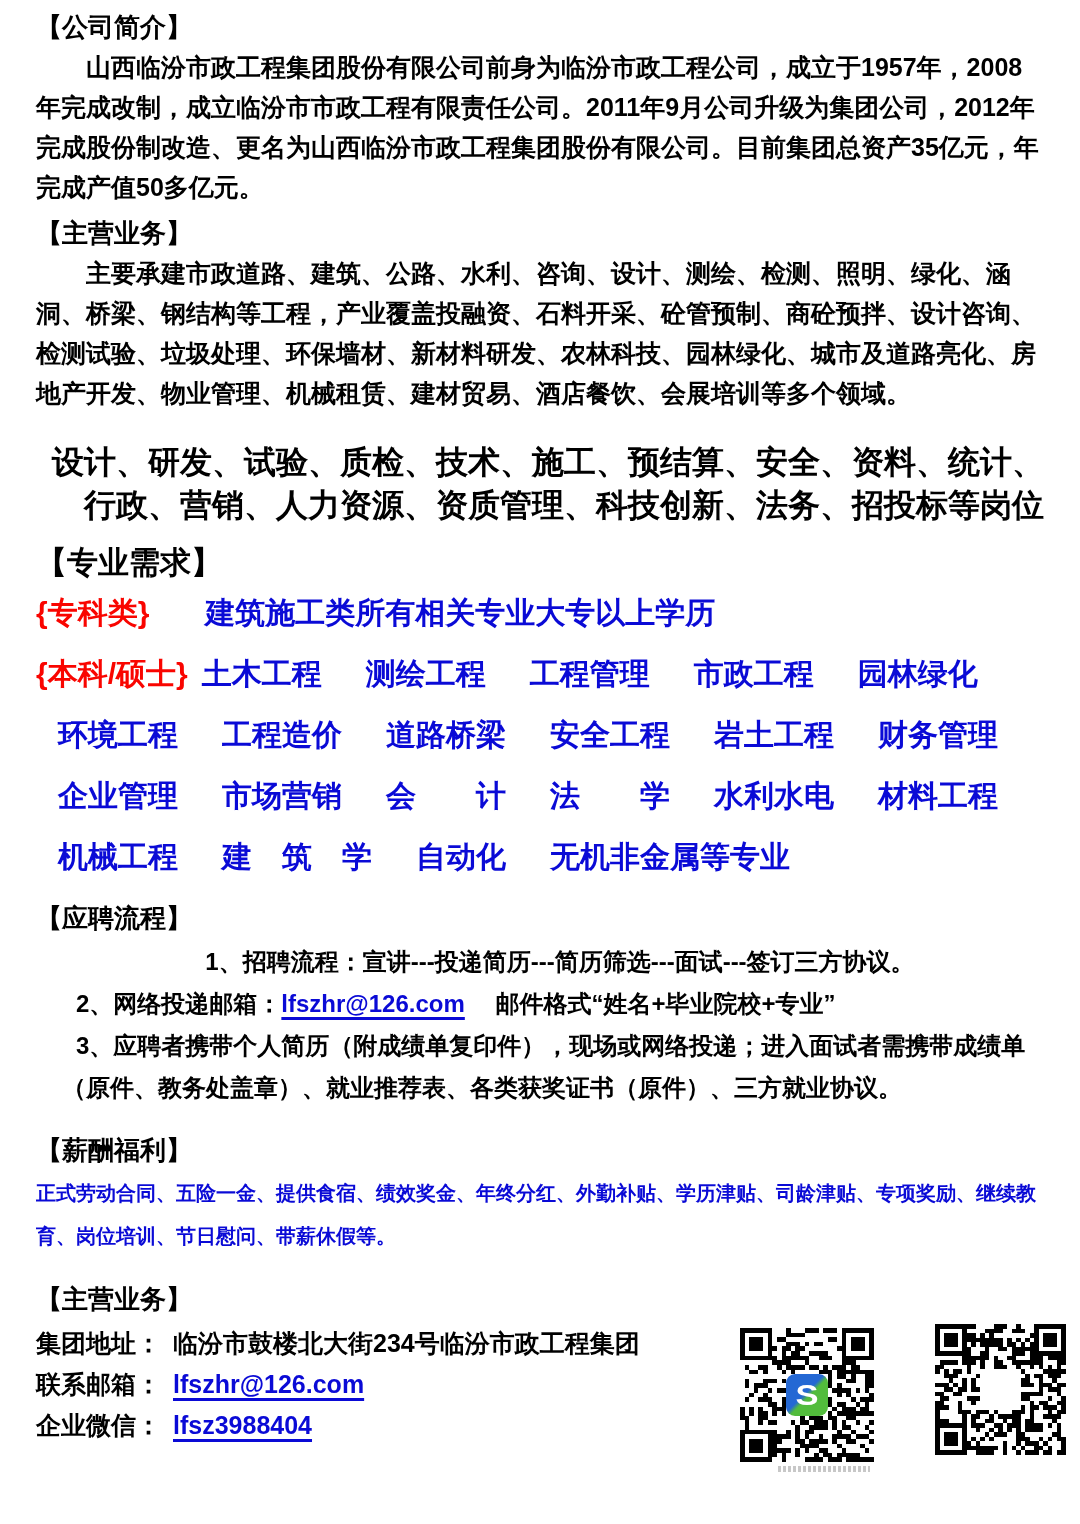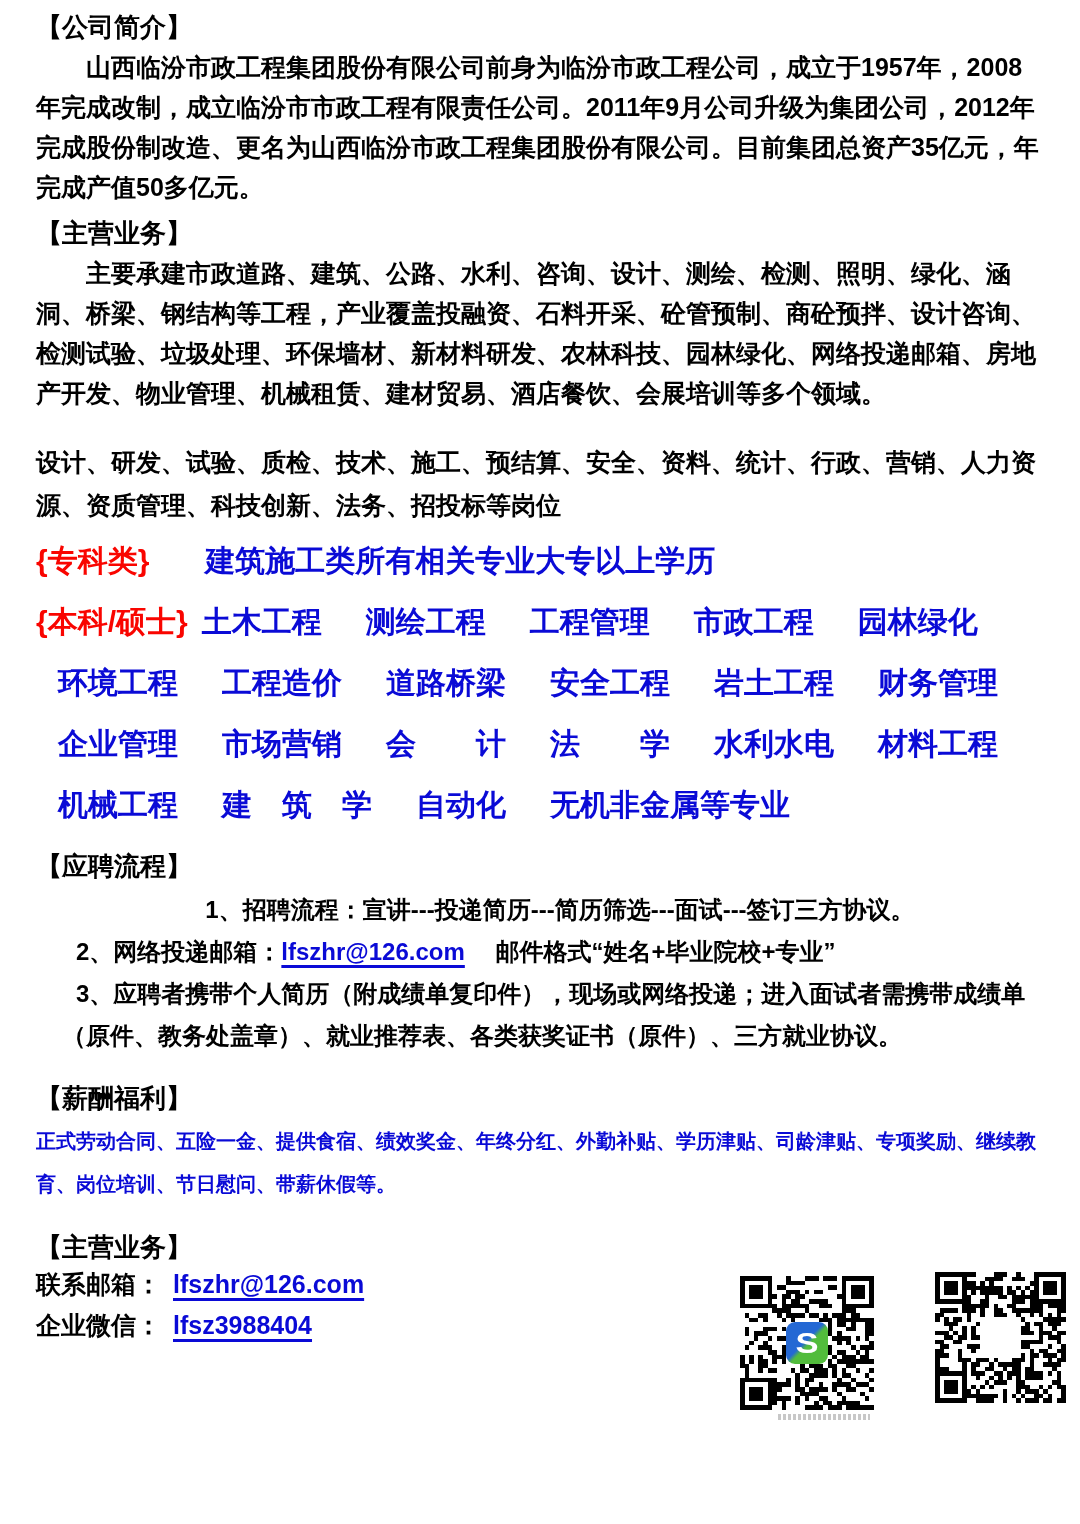--- a/index.html
+++ b/index.html
@@ -18,21 +18,21 @@
   }
   .page{padding:10px 36px 0 36px;}
 
   .h-sm{font-size:26px;line-height:34px;margin:0;font-weight:bold;}
   .h-lg{font-size:31px;line-height:40px;margin:0;font-weight:bold;}
 
   p.body{font-size:25px;line-height:40px;margin:3px 0 0 0;text-indent:50px;}
 
   #sec-business{margin-top:9px;}
   #sec-positions{margin-top:28px;}
-  .positions-body{font-size:25px;line-height:43px;margin:2px 0 0 0;}
+  .positions-body{font-size:32px;line-height:43px;margin:2px 0 0 0;text-align:right;}
 
   #sec-majors{margin-top:16px;}
   .mrow{display:flex;align-items:baseline;font-size:30px;line-height:36px;margin-top:25px;}
   .mrow.first{margin-top:12px;}
   .mlabel{color:var(--red);flex:0 0 auto;}
   .mlabel.wide-gap{margin-right:56px;text-align:center;}
   .mlabel.slim-gap{margin-right:14px;}
   .mrow.no-label{margin-left:22px;}
   .mitem{color:var(--blue);margin-right:44px;white-space:nowrap;}
   .mrow .mitem:last-child{margin-right:0;}
@@ -74,28 +74,29 @@
 
 <div class="page">
 
   <section id="sec-company">
     <h2 class="h-sm">【公司简介】</h2>
     <p class="body">山西临汾市政工程集团股份有限公司前身为临汾市政工程公司，成立于1957年，2008年完成改制，成立临汾市市政工程有限责任公司。2011年9月公司升级为集团公司，2012年完成股份制改造、更名为山西临汾市政工程集团股份有限公司。目前集团总资产35亿元，年完成产值50多亿元。</p>
   </section>
 
   <section id="sec-business">
     <h2 class="h-sm">【主营业务】</h2>
-    <p class="body">主要承建市政道路、建筑、公路、水利、咨询、设计、测绘、检测、照明、绿化、涵洞、桥梁、钢结构等工程，产业覆盖投融资、石料开采、砼管预制、商砼预拌、设计咨询、检测试验、垃圾处理、环保墙材、新材料研发、农林科技、园林绿化、网络投递邮箱、房地产开发、物业管理、机械租赁、建材贸易、酒店餐饮、会展培训等多个领域。</p>
+    <p class="body">主要承建市政道路、建筑、公路、水利、咨询、设计、测绘、检测、照明、绿化、涵洞、桥梁、钢结构等工程，产业覆盖投融资、石料开采、砼管预制、商砼预拌、设计咨询、检测试验、垃圾处理、环保墙材、新材料研发、农林科技、园林绿化、城市及道路亮化、房地产开发、物业管理、机械租赁、建材贸易、酒店餐饮、会展培训等多个领域。</p>
   </section>
 
   <section id="sec-positions">
     <p class="positions-body">设计、研发、试验、质检、技术、施工、预结算、安全、资料、统计、行政、营销、人力资源、资质管理、科技创新、法务、招投标等岗位</p>
   </section>
 
   <section id="sec-majors">
+    <h2 class="h-lg">【专业需求】</h2>
 
     <div class="mrow first">
       <span class="mlabel wide-gap">{专科类}</span>
       <span class="mitem">建筑施工类所有相关专业大专以上学历</span>
     </div>
 
     <div class="mrow">
       <span class="mlabel slim-gap">{本科/硕士}</span>
       <span class="mitem">土木工程</span>
       <span class="mitem">测绘工程</span>
@@ -144,20 +145,23 @@
   </section>
 
   <section id="sec-benefits">
     <h2 class="h-sm">【薪酬福利】</h2>
     <p class="benefits-body">正式劳动合同、五险一金、提供食宿、绩效奖金、年终分红、外勤补贴、学历津贴、司龄津贴、专项奖励、继续教育、岗位培训、节日慰问、带薪休假等。</p>
   </section>
 
   <section id="sec-contact">
     <h2 class="h-sm">【主营业务】</h2>
 
+    <p class="crow first">
+      <span class="clabel">集团地址：</span><span class="cval">临汾市鼓楼北大街234号临汾市政工程集团</span>
+    </p>
     <p class="crow">
       <span class="clabel">联系邮箱：</span><a class="blink">lfszhr@126.com</a>
     </p>
     <p class="crow">
       <span class="clabel">企业微信：</span><a class="blink">lfsz3988404</a>
     </p>
 
     <div class="qr-box qr-left">
       <svg class="qr" viewBox="0 0 29 29" shape-rendering="crispEdges" fill="#000000">
           <rect x="0" y="0" width="1" height="1"></rect>

